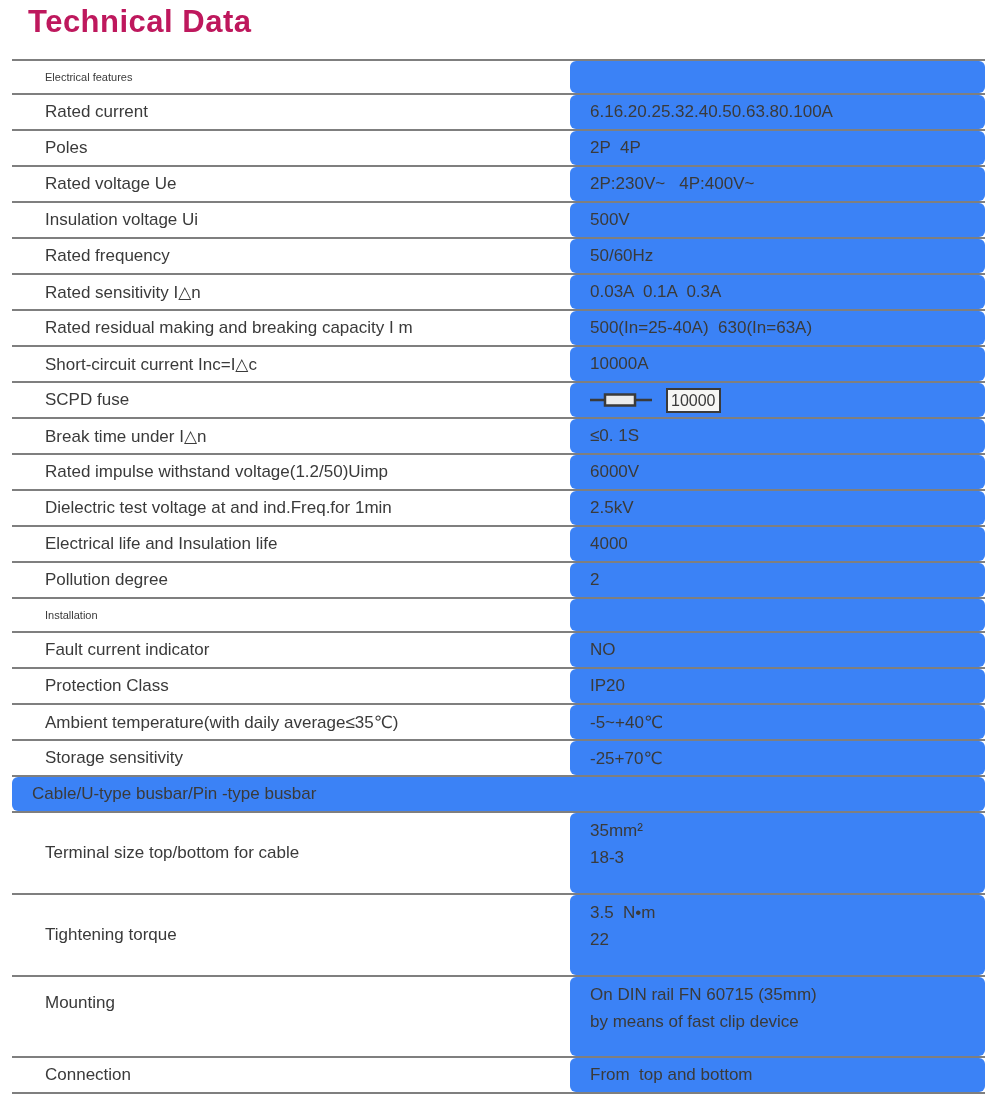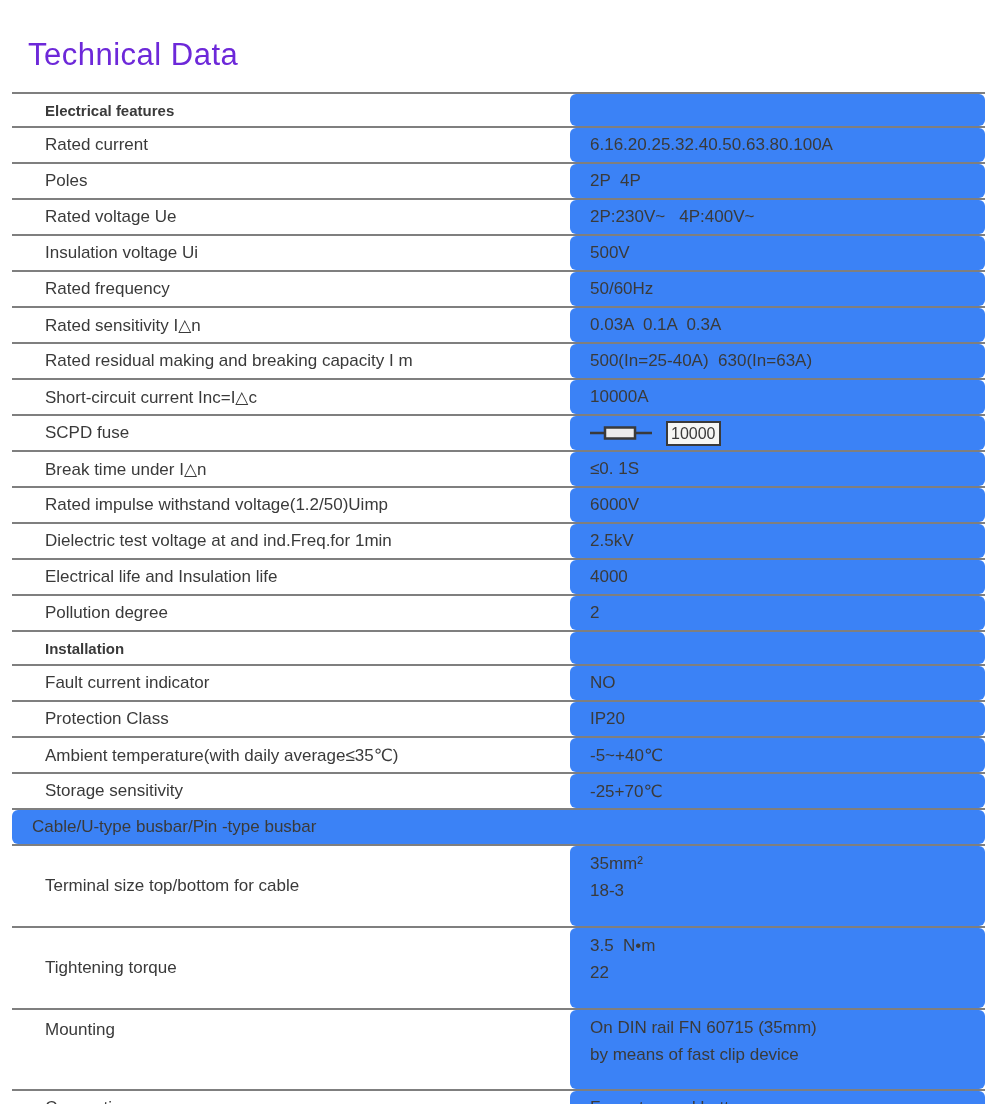--- a/index.html
+++ b/index.html
@@ -4,24 +4,24 @@
 <style>
   html,body{margin:0;padding:0;background:#ffffff;}
   body{
     width:1000px;height:1104px;
     font-family:"Liberation Sans","DejaVu Sans",sans-serif;
     color:#3a3a3a;
     position:relative;
     overflow:hidden;
   }
   .page-title{
-    margin:37px 0 0 28px;
+    margin:4px 0 0 28px;
     font-size:31px;
-    font-weight:normal;
-    color:#6d28d9;
+    font-weight:bold;
+    color:#be185d;
     letter-spacing:0.5px;
   }
   .spec-table{
     margin:19px 15px 0 12px;
     width:973px;
     border-top:2px solid #7f7f7f;
   }
   .tr{
     display:flex;
     align-items:stretch;
@@ -41,34 +41,34 @@
   }
   .td.value{
     flex:1;
     background:#3b82f6;
     padding-left:20px;
     display:flex;
     align-items:center;
     border-radius:6px;
   }
   .tr.section{min-height:34px;}
-  .tr.section .label{font-weight:bold;font-size:15px;}
+  .tr.section .label{font-weight:normal;font-size:11px;}
   .tr.single{min-height:36px;}
   .tr.multi{min-height:72px;}
   .tr.multi .value{
     flex-direction:column;
     align-items:flex-start;
     justify-content:center;
     gap:7px;
     padding-top:8px;
     padding-bottom:24px;
   }
   .tr.multi .label.label-top{
     align-items:flex-start;
-    padding-top:10px;
+    padding-top:16px;
     text-align:right;
   }
   .vline{line-height:1.2;}
   .fuse-wrap{display:inline-flex;align-items:center;margin-right:14px;}
   .fuse-box{
     border:2px solid #3a3a3a;
     padding:0 3px;
     font-size:16px;
     line-height:21px;
     background:#f6f6f4;

